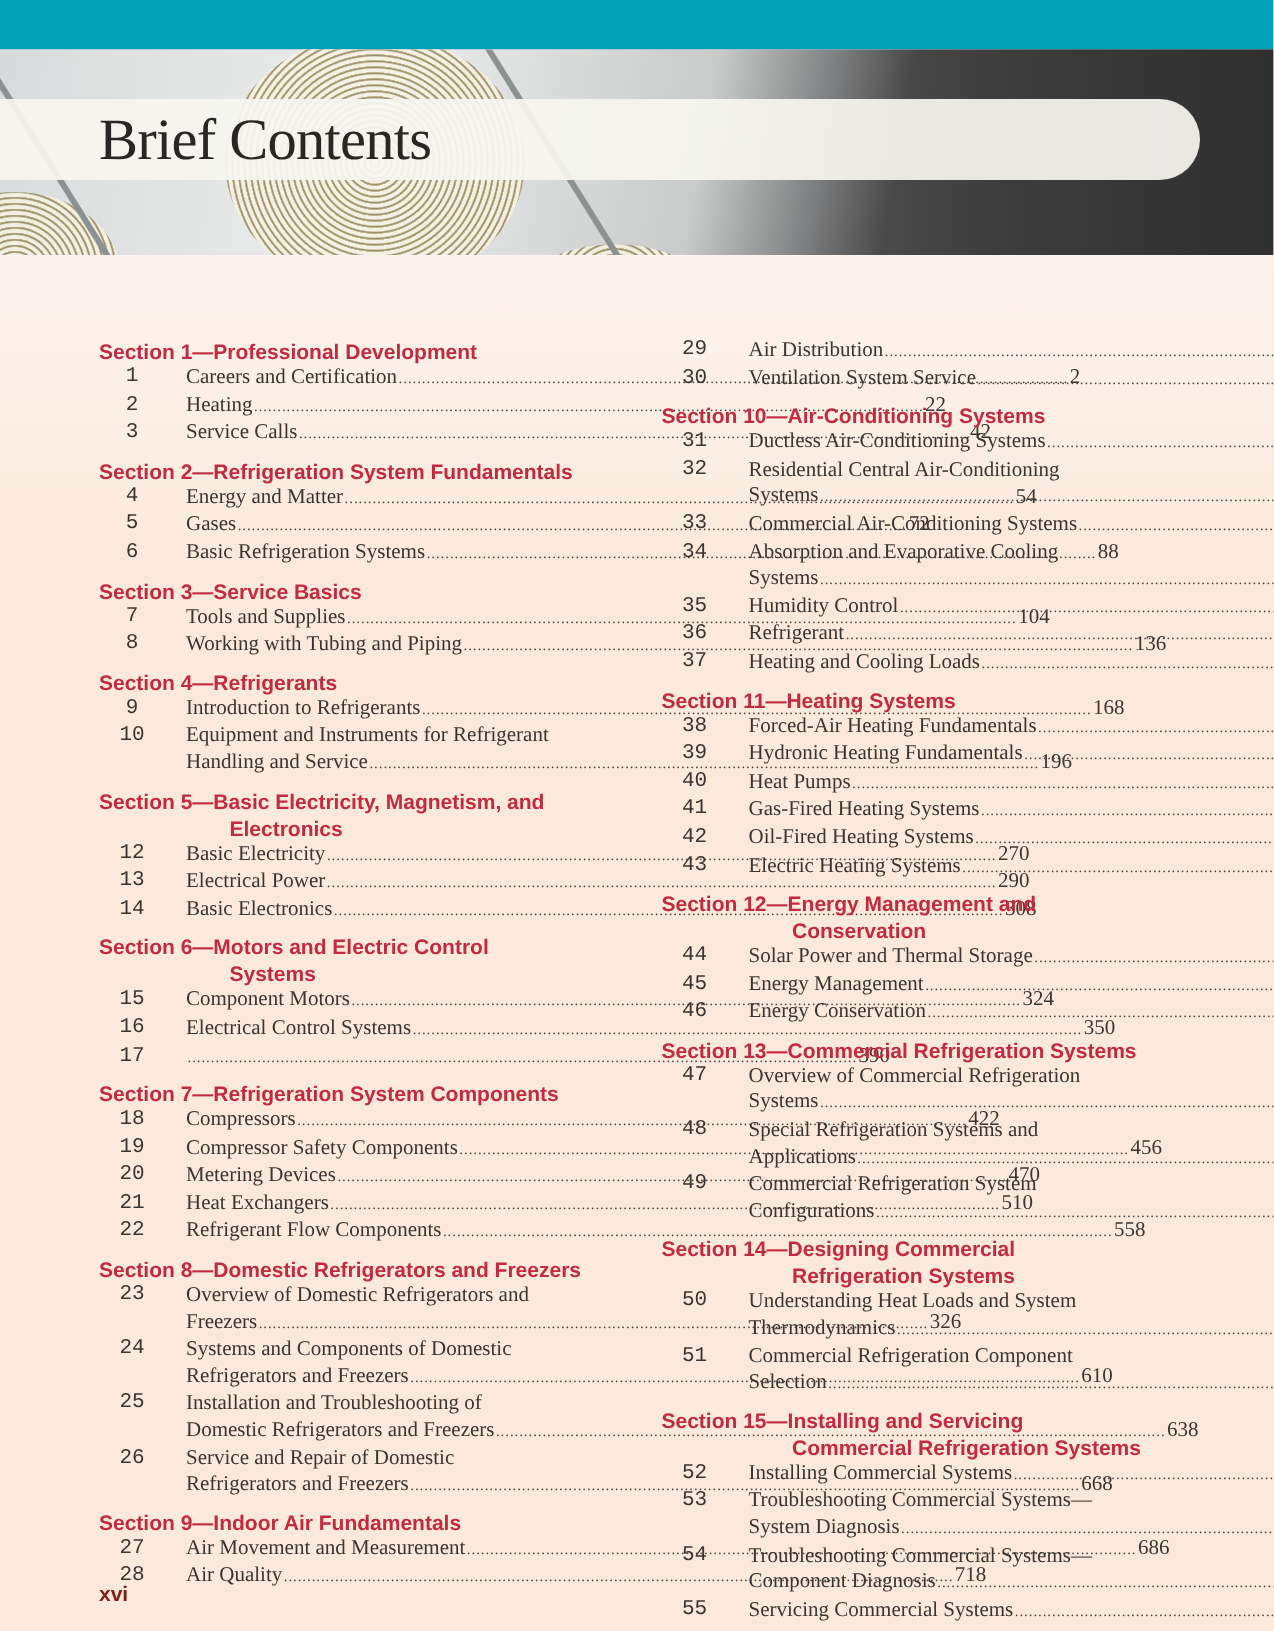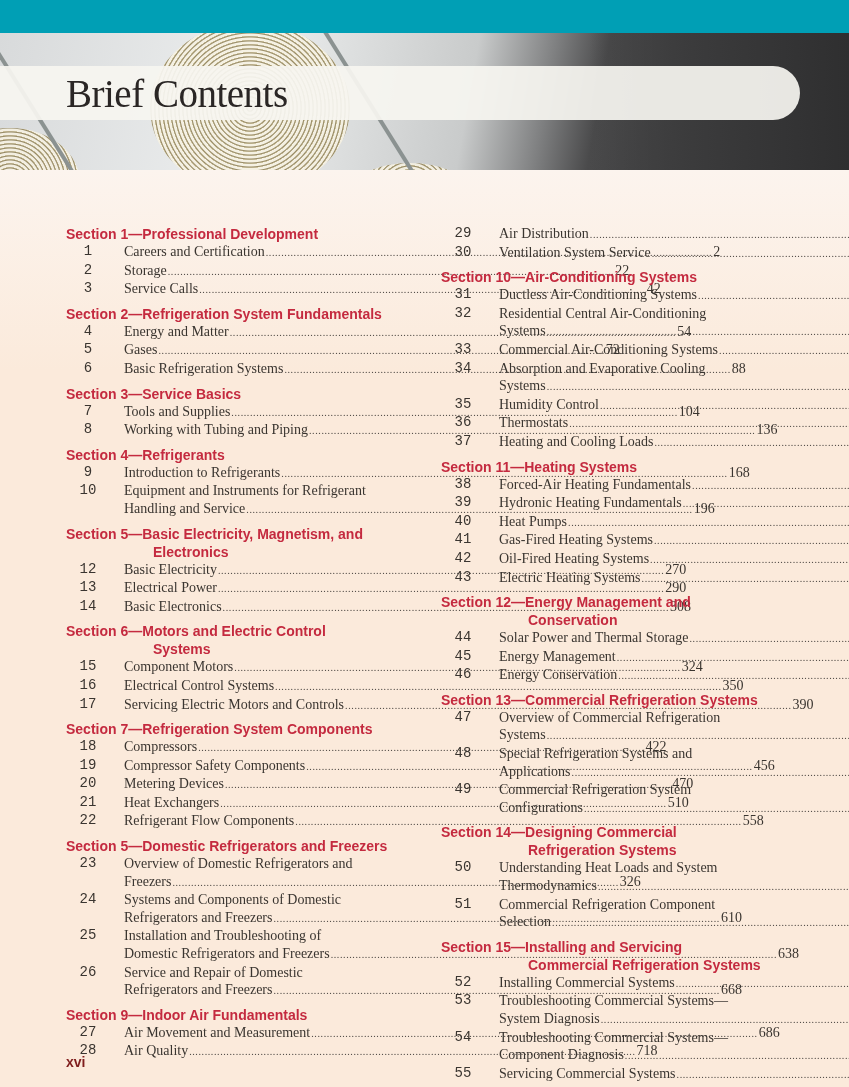--- a/index.html
+++ b/index.html
@@ -122,21 +122,21 @@
             <span class="txt">Careers and Certification</span>
             <span class="dots"></span>
             <span class="pg">2</span>
           </div>
         </div>
       </div>
       <div class="entry">
         <div class="num">2</div>
         <div class="body">
           <div class="line">
-            <span class="txt">Storage</span>
+            <span class="txt">Heating</span>
             <span class="dots"></span>
             <span class="pg">22</span>
           </div>
         </div>
       </div>
       <div class="entry">
         <div class="num">3</div>
         <div class="body">
           <div class="line">
             <span class="txt">Service Calls</span>
@@ -280,21 +280,20 @@
             <span class="txt">Electrical Control Systems</span>
             <span class="dots"></span>
             <span class="pg">350</span>
           </div>
         </div>
       </div>
       <div class="entry">
         <div class="num">17</div>
         <div class="body">
           <div class="line">
-            <span class="txt">Servicing Electric Motors and Controls</span>
             <span class="dots"></span>
             <span class="pg">390</span>
           </div>
         </div>
       </div>
     </div>
     <div class="section">
       <div class="sec-title"><span>Section 7—Refrigeration System Components</span></div>
       <div class="entry">
         <div class="num">18</div>
@@ -341,21 +340,21 @@
         <div class="body">
           <div class="line">
             <span class="txt">Refrigerant Flow Components</span>
             <span class="dots"></span>
             <span class="pg">558</span>
           </div>
         </div>
       </div>
     </div>
     <div class="section">
-      <div class="sec-title"><span>Section 5—Domestic Refrigerators and Freezers</span></div>
+      <div class="sec-title"><span>Section 8—Domestic Refrigerators and Freezers</span></div>
       <div class="entry">
         <div class="num">23</div>
         <div class="body">
           <div class="line">
             <span class="txt">Overview of Domestic Refrigerators and</span>
           </div>
           <div class="line">
             <span class="txt">Freezers</span>
             <span class="dots"></span>
             <span class="pg">326</span>
@@ -497,21 +496,21 @@
           <div class="line">
             <span class="txt">Humidity Control</span>
             <span class="dots"></span>
           </div>
         </div>
       </div>
       <div class="entry">
         <div class="num">36</div>
         <div class="body">
           <div class="line">
-            <span class="txt">Thermostats</span>
+            <span class="txt">Refrigerant</span>
             <span class="dots"></span>
           </div>
         </div>
       </div>
       <div class="entry">
         <div class="num">37</div>
         <div class="body">
           <div class="line">
             <span class="txt">Heating and Cooling Loads</span>
             <span class="dots"></span>

